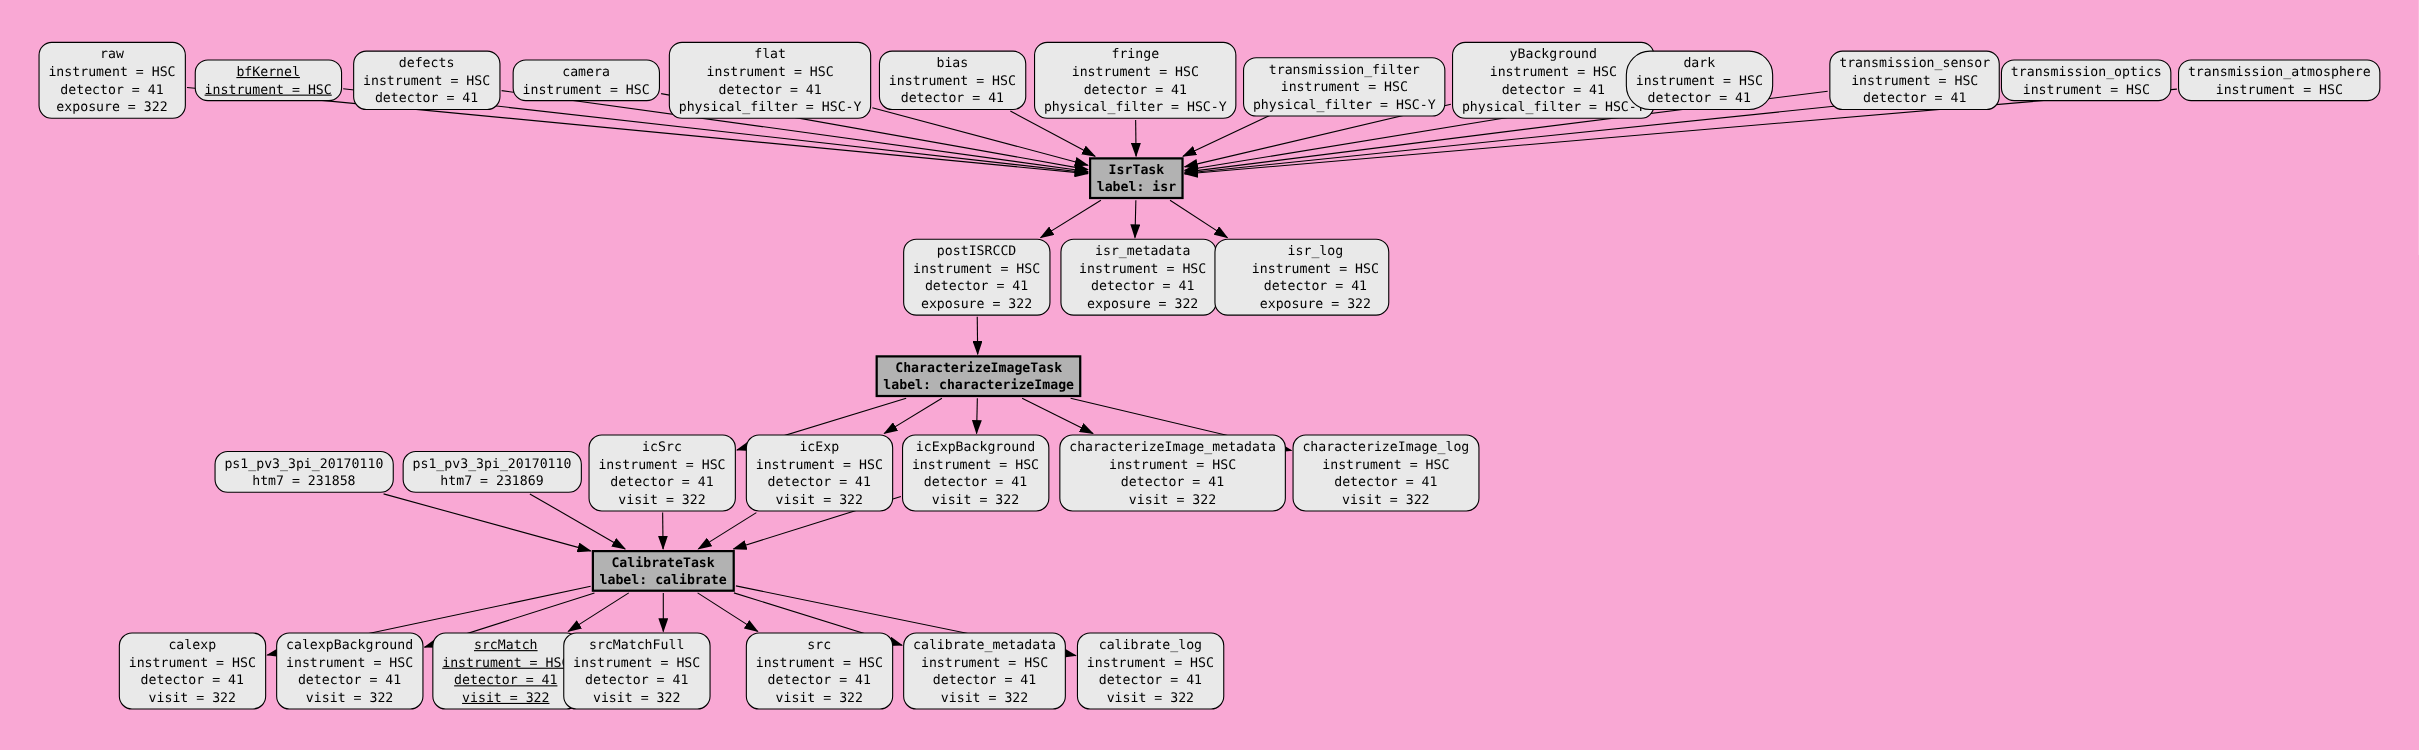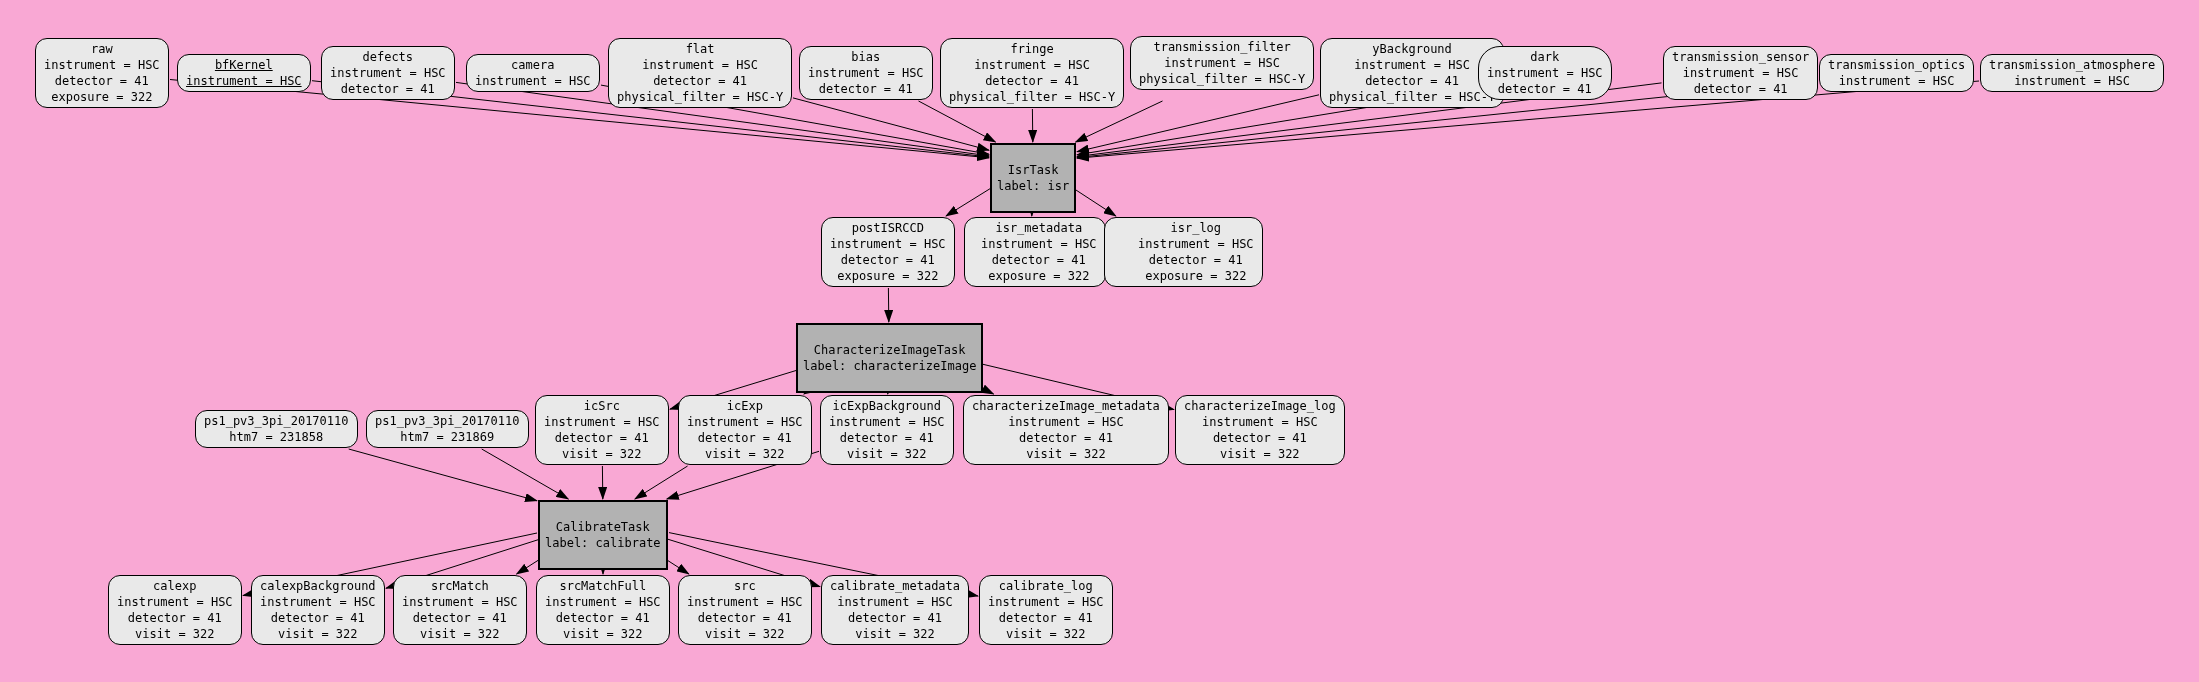--- a/index.html
+++ b/index.html
@@ -23,21 +23,22 @@
   }
   .node.dataset {
     background:var(--dataset-fill,#e9e9e9);
     border:1px solid var(--border,#000);
     border-radius:12px;
     padding:2px 8px;
   }
   .node.task {
     background:var(--task-fill,#b2b2b2);
     border:2px solid var(--border,#000);
-    padding:17px 5px;
+    padding:1px 5px;
+    font-weight:bold;
   }
   .node .title, .node .attr { pointer-events:none; }
 </style>
 </head>
 <body>
 
 <div id="canvas">
   <svg id="edge-layer" width="2199" height="682" viewBox="0 0 2199 682" xmlns="http://www.w3.org/2000/svg">
     <defs>
       <marker id="arrowhead" markerWidth="13" markerHeight="9" refX="12" refY="4.5" orient="auto" markerUnits="userSpaceOnUse">
@@ -111,21 +112,21 @@
         <div class="title">bias</div>
         <div class="attr">instrument = HSC</div>
         <div class="attr">detector = 41</div>
       </div>
       <div class="node dataset" style="left: 940px; top: 38px;">
         <div class="title">fringe</div>
         <div class="attr">instrument = HSC</div>
         <div class="attr">detector = 41</div>
         <div class="attr">physical_filter = HSC-Y</div>
       </div>
-      <div class="node dataset" style="left: 1130px; top: 36px;">
+      <div class="node dataset" style="left: 1130px; top: 52px;">
         <div class="title">transmission_filter</div>
         <div class="attr">instrument = HSC</div>
         <div class="attr">physical_filter = HSC-Y</div>
       </div>
       <div class="node dataset" style="left: 1320px; top: 38px;">
         <div class="title">yBackground</div>
         <div class="attr">instrument = HSC</div>
         <div class="attr">detector = 41</div>
         <div class="attr">physical_filter = HSC-Y</div>
       </div>
@@ -220,27 +221,27 @@
         <div class="attr">instrument = HSC</div>
         <div class="attr">detector = 41</div>
         <div class="attr">visit = 322</div>
       </div>
       <div class="node dataset" style="left: 251px; top: 575px;">
         <div class="title">calexpBackground</div>
         <div class="attr">instrument = HSC</div>
         <div class="attr">detector = 41</div>
         <div class="attr">visit = 322</div>
       </div>
-      <div class="node dataset" style="left: 393px; top: 575px;">
+      <div class="node dataset" style="left: 393px; top: 575px; text-decoration: underline;">
         <div class="title">srcMatch</div>
         <div class="attr">instrument = HSC</div>
         <div class="attr">detector = 41</div>
         <div class="attr">visit = 322</div>
       </div>
-      <div class="node dataset" style="left: 536px; top: 575px;">
+      <div class="node dataset" style="left: 512px; top: 575px;">
         <div class="title">srcMatchFull</div>
         <div class="attr">instrument = HSC</div>
         <div class="attr">detector = 41</div>
         <div class="attr">visit = 322</div>
       </div>
       <div class="node dataset" style="left: 678px; top: 575px;">
         <div class="title">src</div>
         <div class="attr">instrument = HSC</div>
         <div class="attr">detector = 41</div>
         <div class="attr">visit = 322</div>

